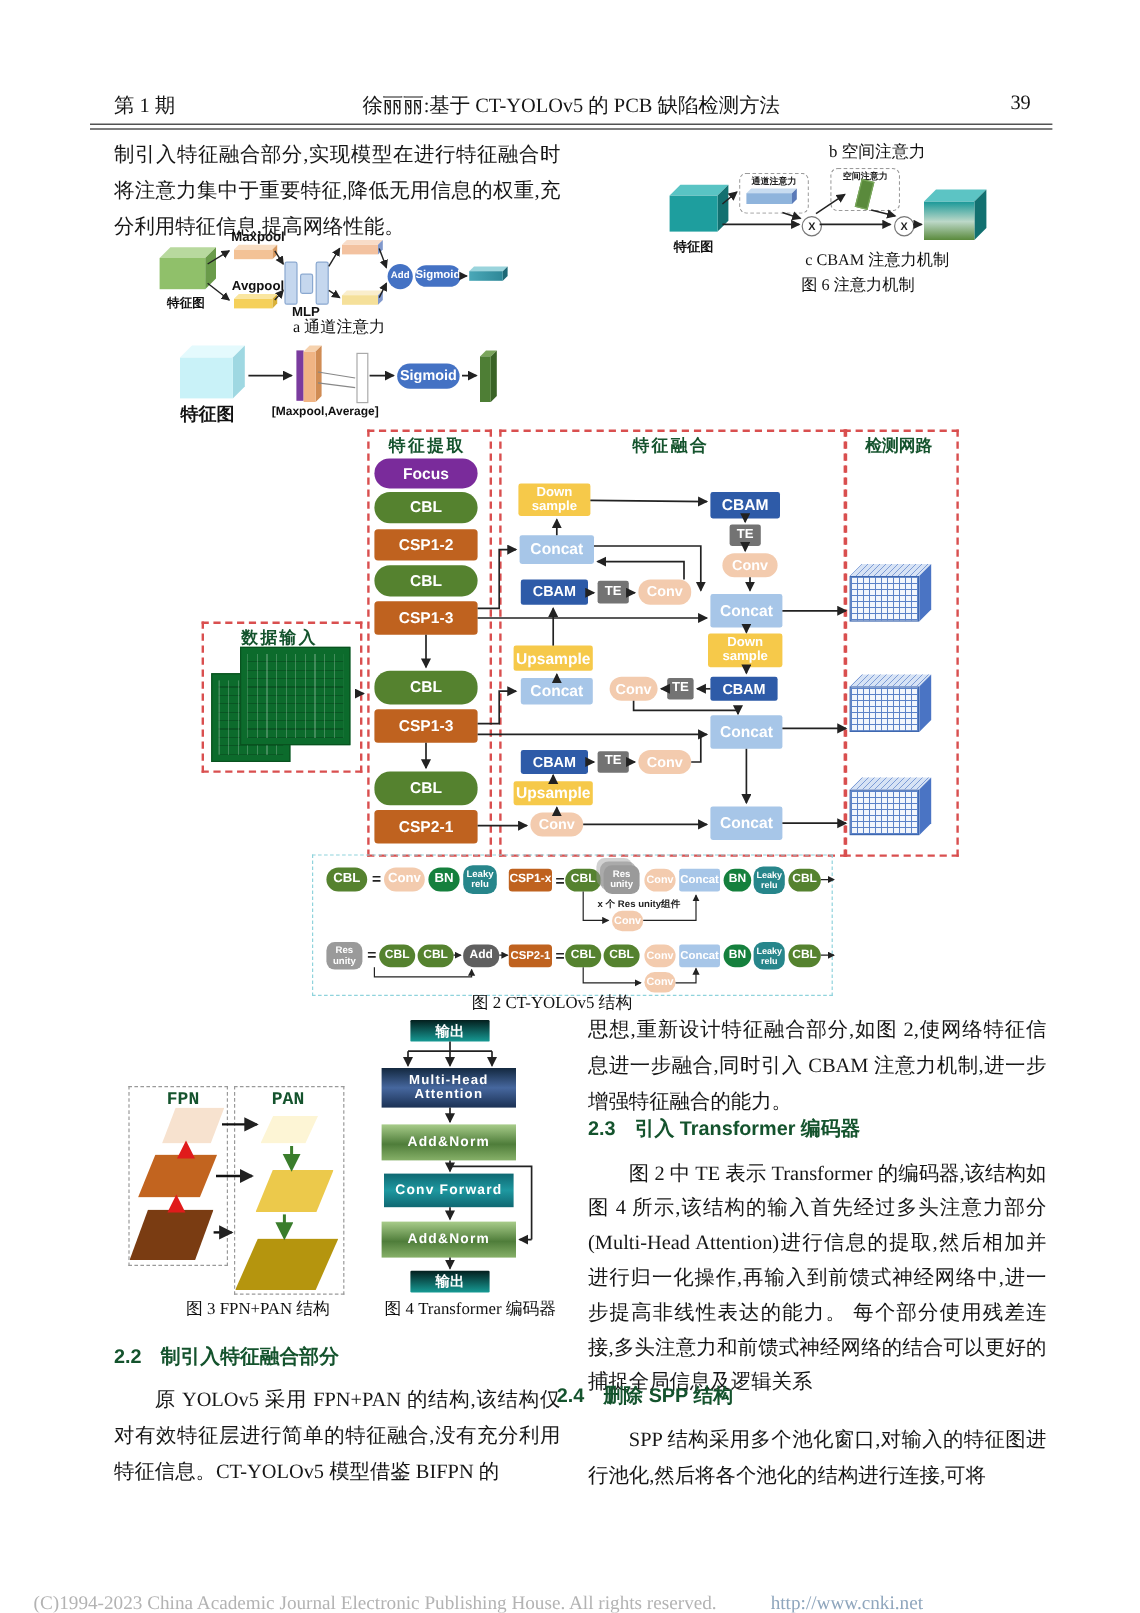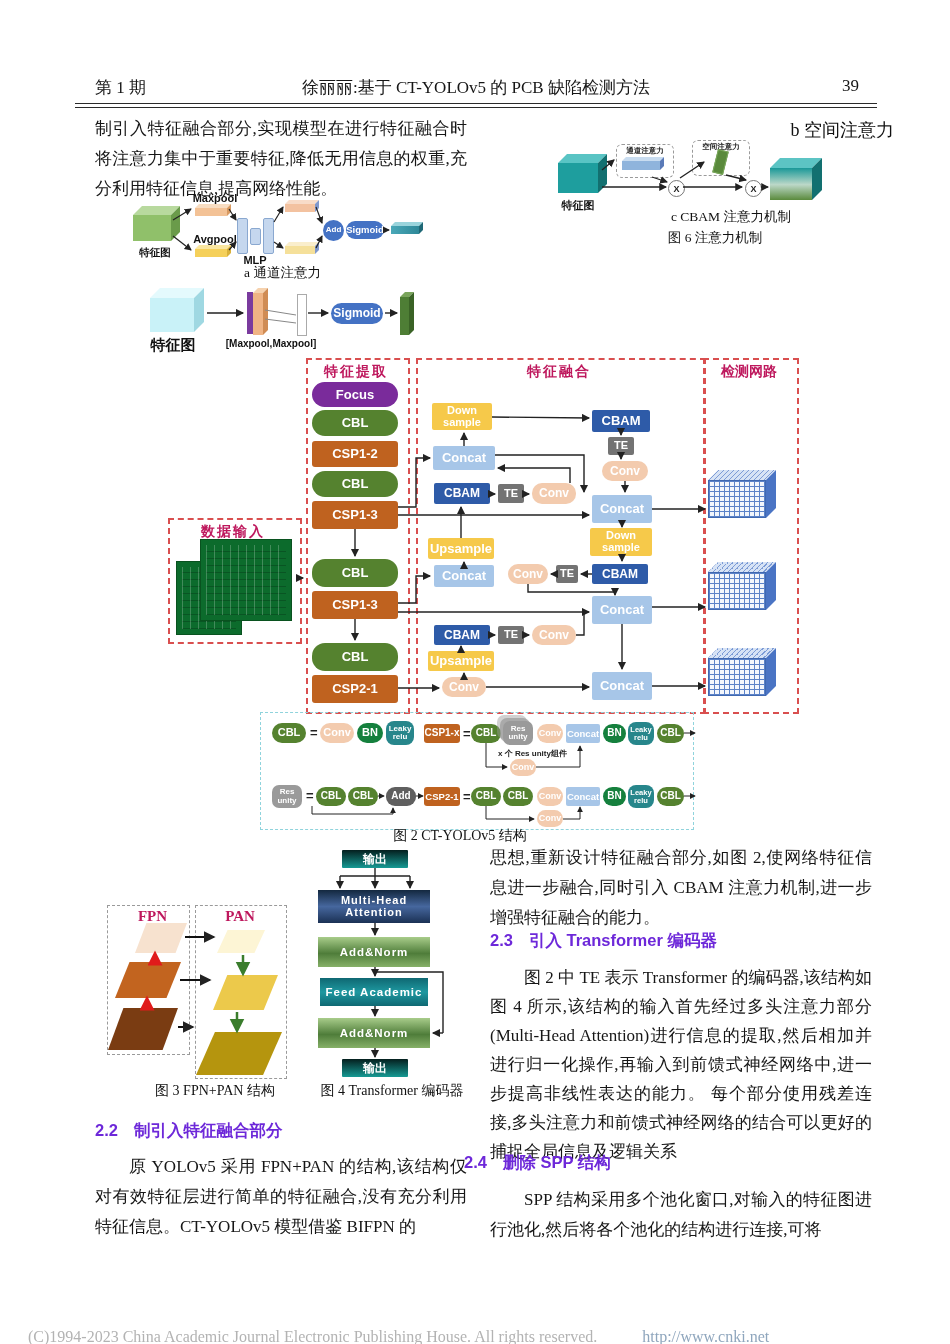--- a/index.html
+++ b/index.html
@@ -2,21 +2,21 @@
 <html><head>
 <meta charset="utf-8">
 <style>
   html,body{margin:0;padding:0;background:#ffffff;}
   .page{position:relative;width:950px;height:1344px;background:#fff;overflow:hidden;
         font-family:"Liberation Serif",serif;color:#161616;}
   .abs{position:absolute;}
   .body-text{position:absolute;font-size:17px;line-height:30px;text-align:justify;
              color:#161616;font-family:"Liberation Serif",serif;}
   .indent{text-indent:2em;}
-  .h-sec{position:absolute;font-size:16.5px;color:#6d28d9;font-weight:600;
+  .h-sec{position:absolute;font-size:16.5px;color:#14532d;font-weight:600;
          font-family:"Liberation Sans",sans-serif;}
   .h-sec .num{margin-right:16px;}
   .cap{position:absolute;text-align:center;font-size:13.5px;color:#111;
        font-family:"Liberation Serif",serif;}
   
   .nd{position:absolute;display:flex;align-items:center;justify-content:center;
       text-align:center;color:#fff;font-family:"Liberation Sans",sans-serif;
       font-weight:600;line-height:1.05;}
   .n-green{background:#55822f;border-radius:13px;}
   .n-purple{background:#7a2b9b;border-radius:13px;}
@@ -27,21 +27,21 @@
   .n-gray{background:#737373;border-radius:2px;}
   .n-peach{background:#f3cbae;border-radius:10px;}
   .n-red{background:#15803d;border-radius:10px;}
   .n-teal{background:#27868b;border-radius:8px;}
   .n-dgray{background:#5f5f5f;border-radius:9px;}
   .n-mgray{background:#9a9a9a;border-radius:7px;}
   .dash-red{position:absolute;border:2px dashed #d94f4f;}
   .dash-cyan{position:absolute;border:1.5px dashed #8fd3dc;}
   .dash-gray{position:absolute;border:1px dashed #9a9a9a;}
   .fig-title{position:absolute;text-align:center;font-size:14px;font-weight:700;
-             color:#be185d;font-family:Liberation Serif, serif;letter-spacing:2px;}
+             color:#14532d;font-family:Liberation Mono, monospace;letter-spacing:2px;}
   
   .c3d{position:absolute;}
   .c3d .f{position:absolute;left:0;top:var(--d);width:var(--w);height:var(--h);background:var(--cf);}
   .c3d .t{position:absolute;left:0;top:0;width:var(--w);height:var(--d);background:var(--ct);
           transform:skewX(-45deg);transform-origin:left bottom;}
   .c3d .s{position:absolute;left:var(--w);top:var(--d);width:var(--d);height:var(--h);background:var(--cs);
           transform:skewY(-45deg);transform-origin:left top;}
   .det .f{background-color:#f2f6fc;border:1px solid #3f68b0;box-sizing:border-box;
     background-image:repeating-linear-gradient(0deg,#5b82c8 0 1px,transparent 1px 5px),
                      repeating-linear-gradient(90deg,#5b82c8 0 1px,transparent 1px 5px);}
@@ -84,21 +84,21 @@
   <div class="abs" style="left:75px;top:76px;width:802px;height:24px;font-size:17px;">
     <span class="abs" style="left:20px;top:0;">第 1 期</span>
     <span class="abs" style="left:0;top:0;width:100%;text-align:center;">徐丽丽:基于 CT-YOLOv5 的 PCB 缺陷检测方法</span>
     <span class="abs" style="right:18px;top:0;">39</span>
   </div>
   <div class="abs" style="left:75px;top:103px;width:802px;height:3px;border-top:1.6px solid #2a2a2a;border-bottom:1px solid #2a2a2a;"></div>
 
   <div class="body-text" style="left:95px;top:114px;width:372px;">制引入特征融合部分,实现模型在进行特征融合时将注意力集中于重要特征,降低无用信息的权重,充分利用特征信息,提高网络性能。</div>
 
   <div class="abs" style="left:540px;top:118px;width:350px;height:132px;">
-    <div class="cap" style="left:4px;top:0;width:350px;font-size:18px;text-align:right;">b 空间注意力</div>
+    <div class="cap" style="left:16px;top:0;width:350px;font-size:14px;">b 空间注意力</div>
     <div class="c3d" style="left:18px;top:36px;--w:40px;--h:30px;--d:9px;--cf:#1e9e9e;--ct:#59c4c4;--cs:#127070;">
       <div class="t"></div>
         <div class="s"></div>
         <div class="f"></div>
     </div>
     <div class="cap" style="left:8px;top:80px;width:60px;font-size:11px;font-weight:700;font-family:'Liberation Sans',sans-serif;">特征图</div>
     <div class="dash-gray" style="left:76px;top:26px;width:56px;height:32px;border-radius:6px;">
       <div class="abs" style="left:0;top:1px;width:100%;text-align:center;font:700 7.5px 'Liberation Sans',sans-serif;color:#222;">通道注意力</div>
       <div class="c3d" style="left:5px;top:12px;--w:38px;--h:9px;--d:4px;--cf:#8fb4dc;--ct:#c8dcf0;--cs:#5a7ab8;">
         <div class="t"></div>
@@ -197,21 +197,21 @@
         <div class="f"></div>
     </div>
     <div class="cap" style="left:38px;top:54px;width:80px;font-size:15px;font-weight:700;font-family:'Liberation Sans',sans-serif;">特征图</div>
     <div class="abs" style="left:152px;top:10px;width:6px;height:42px;background:#7a3b9e;"></div>
     <div class="c3d" style="left:158px;top:6px;--w:10px;--h:42px;--d:5px;--cf:#f0b484;--ct:#f6d2ae;--cs:#d08c54;">
       <div class="t"></div>
         <div class="s"></div>
         <div class="f"></div>
     </div>
     <div class="abs" style="left:202px;top:12px;width:8px;height:40px;background:#fff;border:1px solid #aaa;"></div>
-    <div class="cap" style="left:126px;top:56px;width:100px;font:700 10px 'Liberation Sans',sans-serif;">[Maxpool,Maxpool]</div>
+    <div class="cap" style="left:126px;top:56px;width:100px;font:700 10px 'Liberation Sans',sans-serif;">[Maxpool,Average]</div>
     <div class="nd" style="left:236px;top:21px;width:52px;height:21px;background:#4472c4;border-radius:11px;font-size:12px;">Sigmoid</div>
     <div class="c3d" style="left:305px;top:10px;--w:9px;--h:38px;--d:5px;--cf:#4e7e35;--ct:#7aa55c;--cs:#3a6326;">
       <div class="t"></div>
         <div class="s"></div>
         <div class="f"></div>
     </div>
     <svg class="wire" width="375" height="75" viewBox="0 0 375 75">
       <g stroke="#888" stroke-width="1" fill="none">
         <path d="M170,28 L201,33"></path>
           <path d="M170,37 L201,41"></path>
@@ -405,21 +405,21 @@
           <path d="M83,127 L98,127"></path>
       </g>
     </svg>
   </div>
   <div class="cap" style="left:95px;top:1082px;width:240px;font-size:14px;">图 3  FPN+PAN 结构</div>
 
   <div class="abs" style="left:315px;top:848px;width:150px;height:232px;">
     <div class="nd" style="left:27px;top:2px;width:66px;height:18px;background:linear-gradient(180deg,#041f1e,#169a94);border-radius:1px;font-size:12px;">输出</div>
     <div class="nd" style="left:3px;top:42px;width:112px;height:33px;background:linear-gradient(180deg,#13283f,#46679e 50%,#1b3154);font-size:11px;letter-spacing:1px;padding:0 6px;box-sizing:border-box;">Multi-Head Attention</div>
     <div class="nd" style="left:3px;top:89px;width:112px;height:30px;background:linear-gradient(180deg,#a8cc8a,#4f7d3a 55%,#86b068);font-size:11.5px;letter-spacing:1px;">Add&amp;Norm</div>
-    <div class="nd" style="left:5px;top:130px;width:108px;height:28px;background:linear-gradient(180deg,#0f6872,#1e98a0 50%,#0f6872);font-size:11.5px;letter-spacing:1px;">Feed Academic</div>
+    <div class="nd" style="left:5px;top:130px;width:108px;height:28px;background:linear-gradient(180deg,#0f6872,#1e98a0 50%,#0f6872);font-size:11.5px;letter-spacing:1px;">Conv Forward</div>
     <div class="nd" style="left:3px;top:170px;width:112px;height:30px;background:linear-gradient(180deg,#a8cc8a,#4f7d3a 55%,#86b068);font-size:11.5px;letter-spacing:1px;">Add&amp;Norm</div>
     <div class="nd" style="left:27px;top:211px;width:66px;height:18px;background:linear-gradient(180deg,#041f1e,#169a94);border-radius:1px;font-size:12px;">输出</div>
     <svg class="wire" width="150" height="232" viewBox="0 0 150 232">
       <g stroke="#222" stroke-width="1.4" fill="none">
         <path d="M60,20 L60,28"></path>
           <path d="M25,28 L95,28"></path>
           <path d="M60,124 L128,124 L128,185"></path>
       </g>
       <g stroke="#222" stroke-width="1.4" fill="none" marker-end="url(#ah)">
         <path d="M25,28 L25,40"></path>

